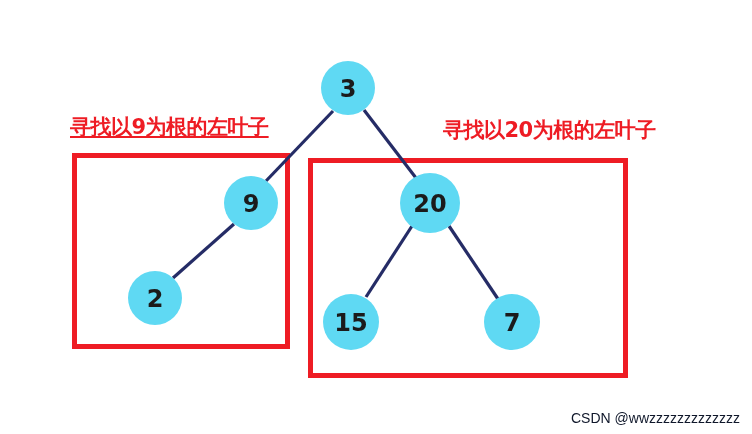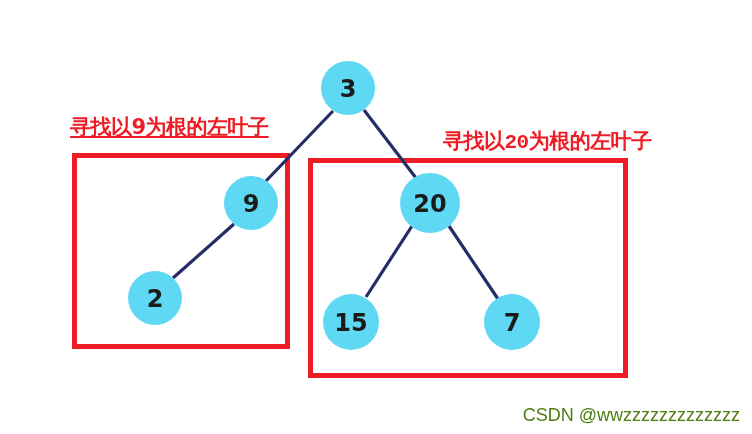--- a/index.html
+++ b/index.html
@@ -48,24 +48,23 @@
   }
   #label-left {
     left: 70px;
     top: 117px;
     font-size: 21px;
     letter-spacing: -0.5px;
     text-decoration: underline;
   }
   #label-right {
     left: 443px;
-    top: 132px;
+    top: 120px;
     font-size: 21px;
     letter-spacing: -0.5px;
-    font-family: Liberation Mono, monospace;
   }
   
   #tree-svg {
     position: absolute;
     left: 0;
     top: 0;
     width: 752px;
     height: 434px;
   }
   .tree-edge {
@@ -82,22 +81,22 @@
     font-weight: bold;
     font-size: 24px;
     text-anchor: middle;
     dominant-baseline: central;
   }
   
   #watermark {
     position: absolute;
     right: 12px;
     bottom: 8px;
-    color: #4d7c0f;
-    font-size: 18px;
+    color: #0f172a;
+    font-size: 14px;
     font-family: "Liberation Sans", sans-serif;
     white-space: nowrap;
   }
 </style>
 </head>
 <body>
 
 <div id="canvas">
 
   <div class="hl-box" id="box-left"></div>

